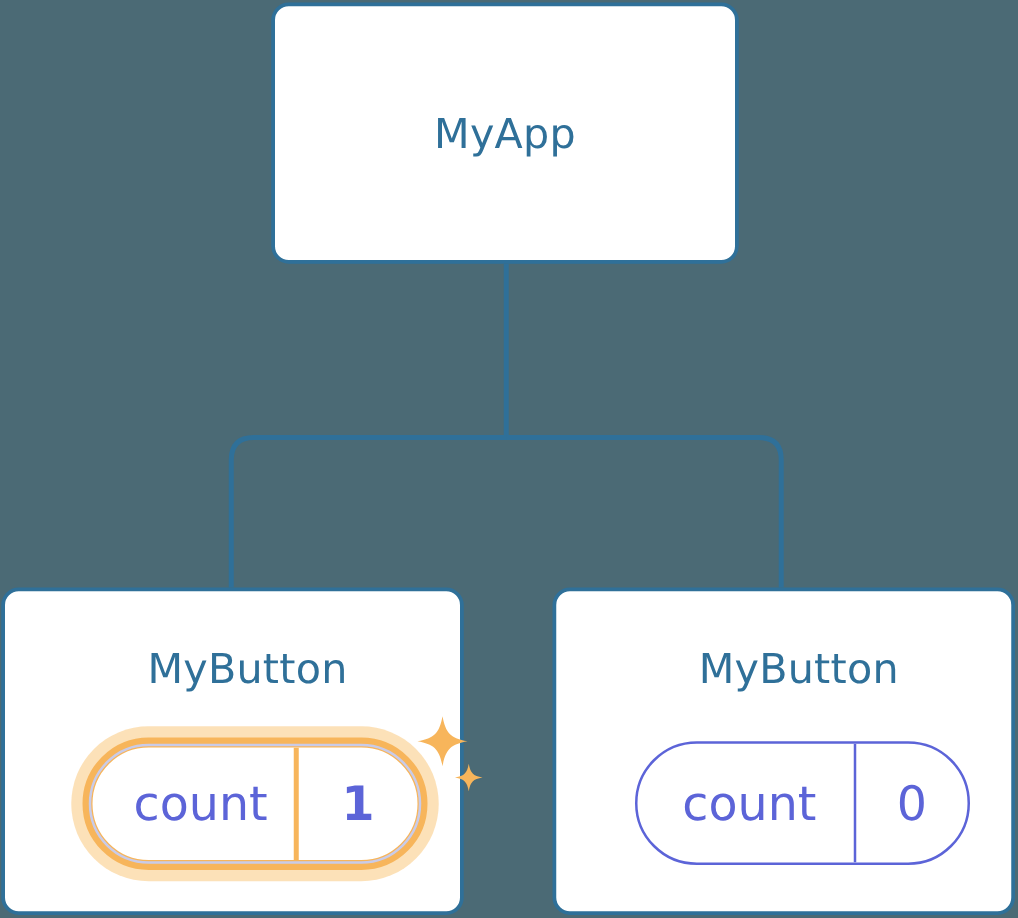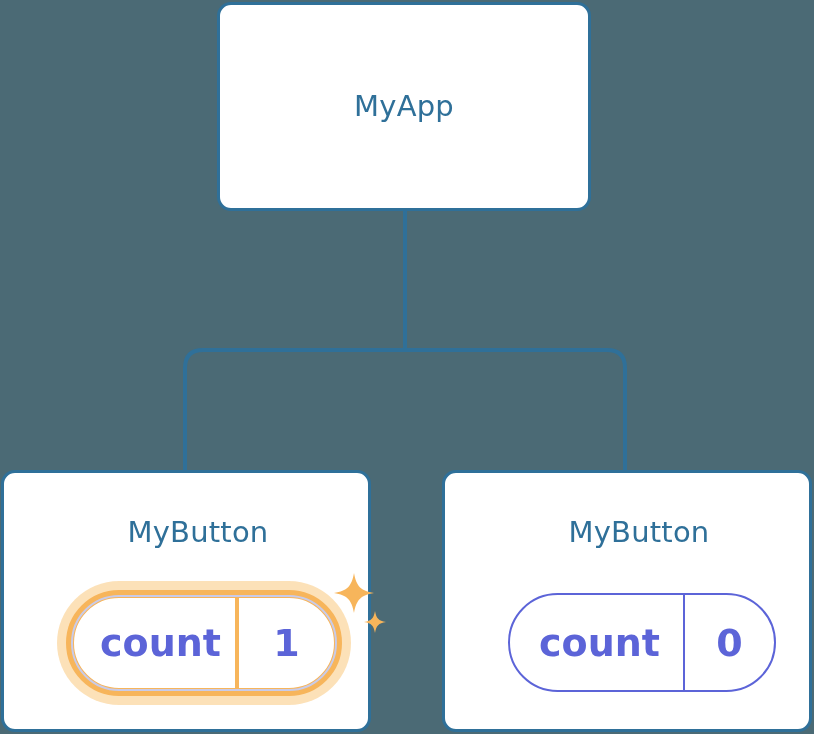--- a/index.html
+++ b/index.html
@@ -64,21 +64,21 @@
 
   .card-child-right {
     left: 442px;
     top: 470px;
     width: 370px;
     height: 262px;
   }
 
   .node-title {
     color: #2f7099;
-    font-size: 29px;
+    font-size: 33px;
     font-weight: 400;
     letter-spacing: 0.2px;
     line-height: 1;
     white-space: nowrap;
   }
 
   .child-inner {
     position: absolute;
     left: 12px;
     top: 0;
@@ -124,21 +124,20 @@
   .pill-key,
   .pill-val {
     display: flex;
     align-items: center;
     justify-content: center;
     height: 100%;
     color: #5c64d8;
     font-size: 38px;
     line-height: 1;
     white-space: nowrap;
-    font-weight: bold;
   }
 
   .pill-key {
     flex: 1 1 auto;
     padding-left: 6px;
   }
 
   .pill-val {
     flex: 0 0 89px;
     border-left: 2px solid #5c64d8;

